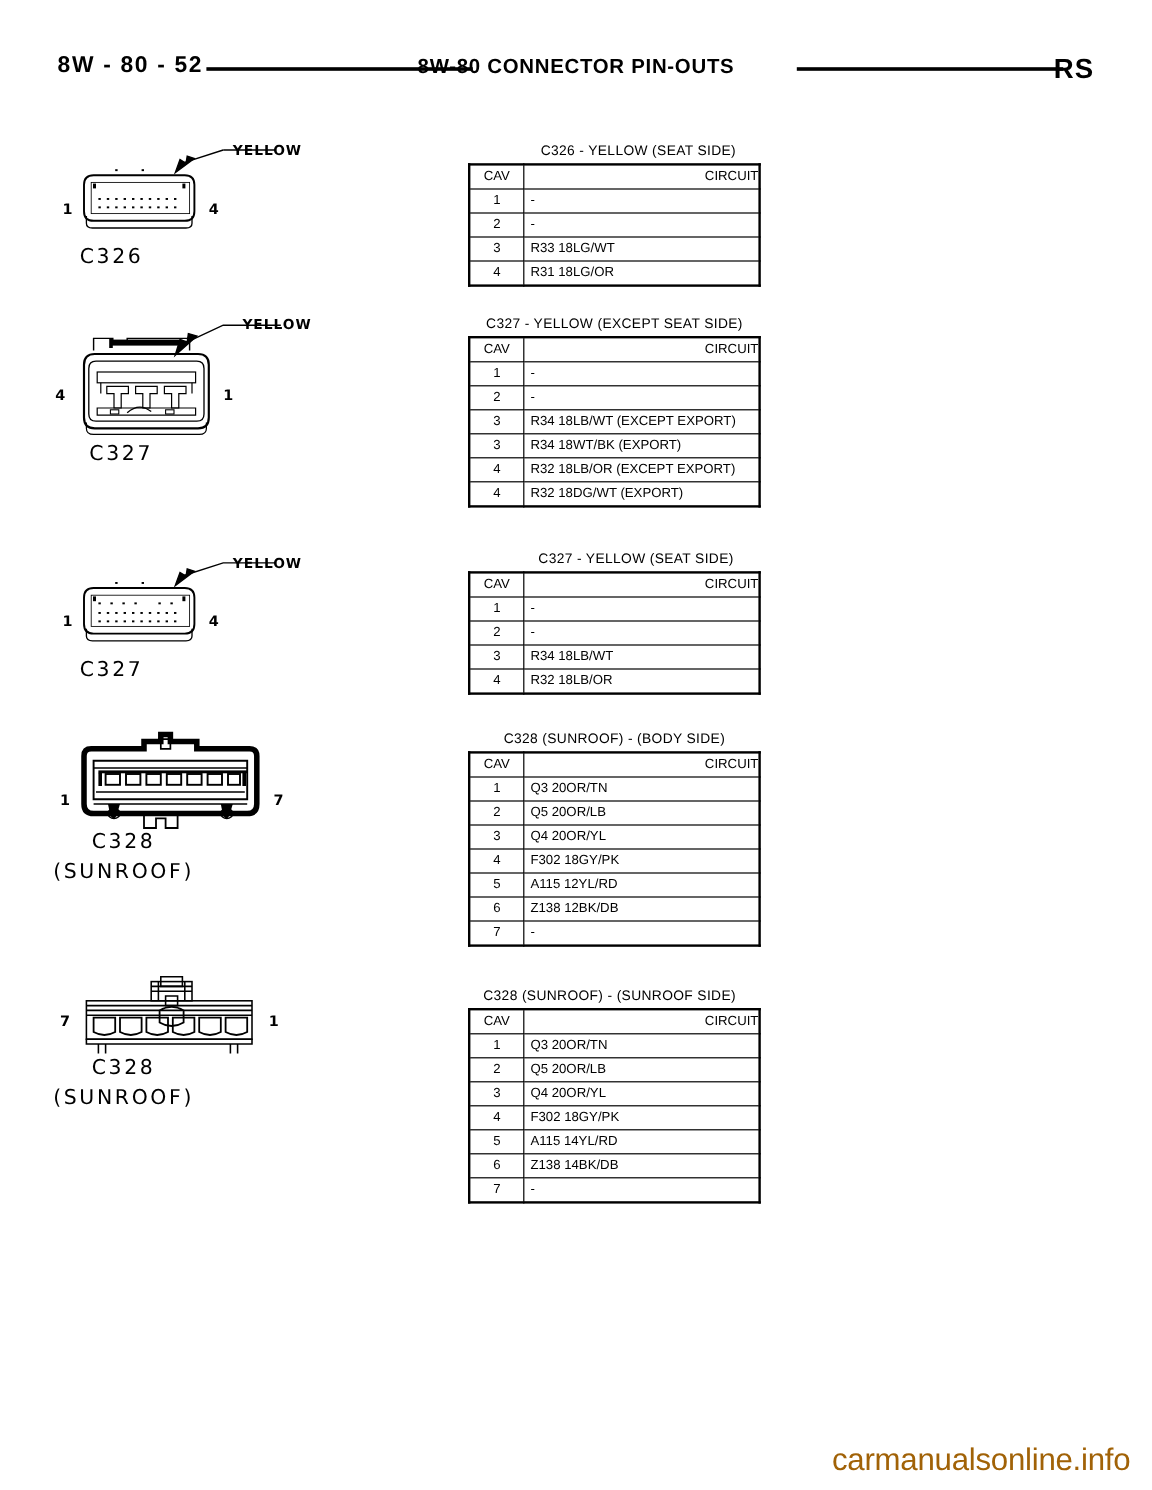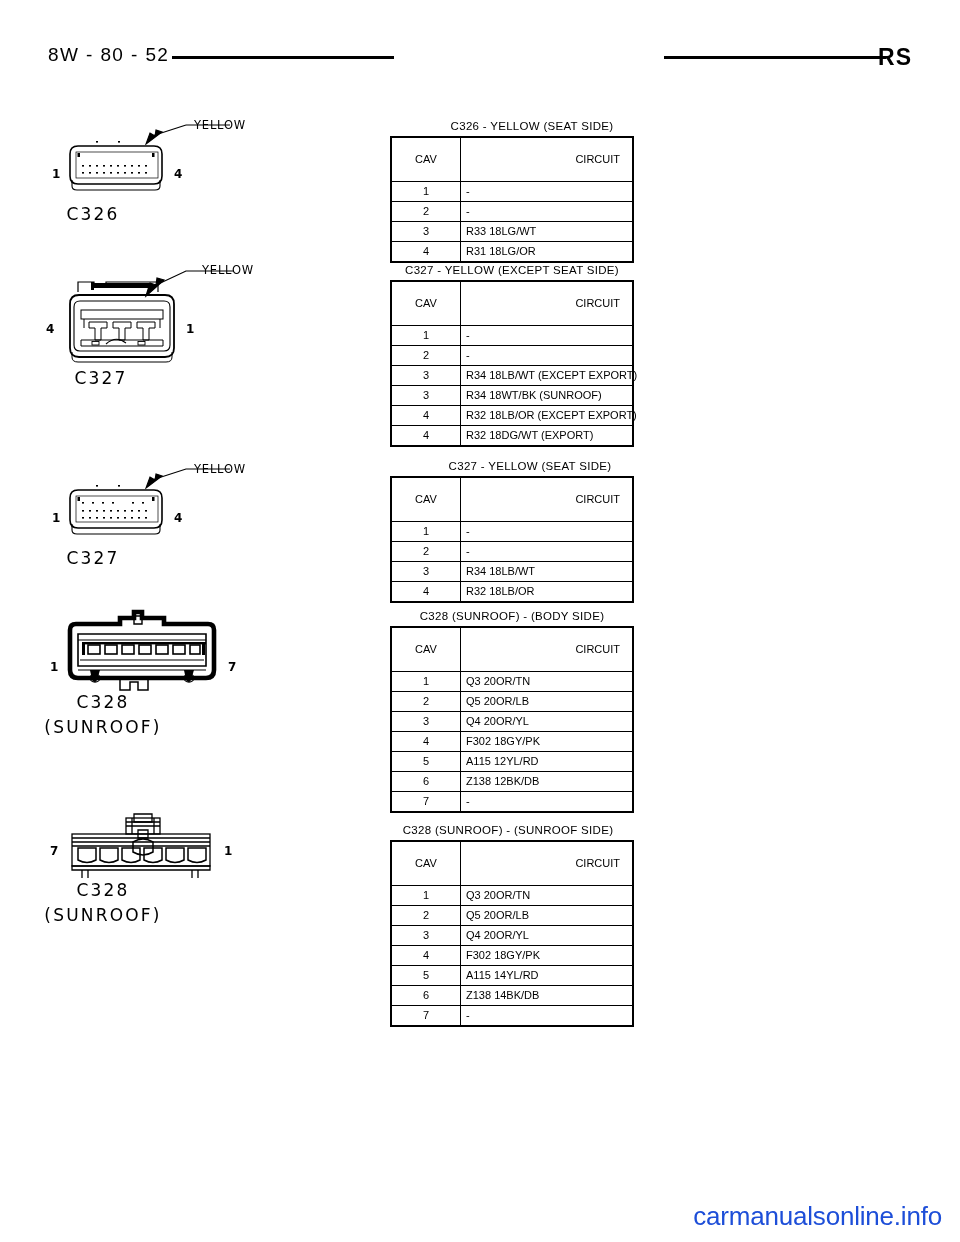--- a/index.html
+++ b/index.html
@@ -20,21 +20,21 @@
   .page-header {
     position: absolute;
     left: 0; top: 0;
     width: 960px;
     height: 90px;
   }
   .hdr-left {
     position: absolute;
     left: 48px; top: 44px;
     font-size: 19px;
-    font-weight: normal;
+    font-weight: bold;
     letter-spacing: 1.4px;
     white-space: nowrap;
   }
   .hdr-center {
     position: absolute;
     left: 0; top: 46px;
     width: 960px;
     text-align: center;
     font-size: 17px;
     font-weight: bold;
@@ -74,21 +74,21 @@
   }
   .pin-label {
     position: absolute;
     font-size: 12px;
     font-weight: bold;
     font-family: "DejaVu Sans", sans-serif;
   }
   .lead-label {
     position: absolute;
     font-size: 11.5px;
-    font-weight: normal;
+    font-weight: bold;
     letter-spacing: 0.8px;
     font-family: "DejaVu Sans", sans-serif;
     white-space: nowrap;
   }
 
   
   .tbl-wrap { position: absolute; }
   .tbl-title {
     font-size: 11.5px;
     text-align: center;
@@ -110,43 +110,44 @@
     line-height: 19px;
     white-space: nowrap;
   }
   table.pinout td.cav {
     width: 44px;
     text-align: center;
     padding: 0;
   }
   table.pinout tr.head td {
     text-align: center;
-    padding: 12px;
+    padding: 0;
   }
   table.pinout tr.head td.circ { text-align: right; }
 
   
   .watermark {
     position: absolute;
     right: 18px;
     bottom: 10px;
     font-size: 26px;
-    color: #1d4ed8;
+    color: #a16207;
     font-family: "Liberation Sans", sans-serif;
     letter-spacing: -0.2px;
   }
 
   svg { display: block; overflow: visible; }
 </style>
 </head>
 <body>
 
 <div class="page-header">
   <div class="hdr-left">8W - 80 - 52</div>
   <div class="hdr-rule-left"></div>
+  <div class="hdr-center">8W-80  CONNECTOR  PIN-OUTS</div>
   <div class="hdr-rule-right"></div>
   <div class="hdr-right">RS</div>
 </div>
 
 <div class="conn-fig" style="left:34px; top:108px; width:230px; height:120px;">
   <div class="lead-label" style="left:160px; top:10px;">YELLOW</div>
   <div class="pin-label" style="left:18px; top:59px;">1</div>
   <div class="pin-label" style="left:140px; top:59px;">4</div>
   <svg width="230" height="100" viewBox="0 0 230 100">
     <g fill="none" stroke="#000" stroke-width="1.1">
@@ -378,21 +379,21 @@
       <tr>
         <td class="cav">2</td>
         <td>-</td>
       </tr>
       <tr>
         <td class="cav">3</td>
         <td>R34  18LB/WT  (EXCEPT  EXPORT)</td>
       </tr>
       <tr>
         <td class="cav">3</td>
-        <td>R34  18WT/BK  (SUNROOF)</td>
+        <td>R34  18WT/BK  (EXPORT)</td>
       </tr>
       <tr>
         <td class="cav">4</td>
         <td>R32  18LB/OR  (EXCEPT  EXPORT)</td>
       </tr>
       <tr>
         <td class="cav">4</td>
         <td>R32  18DG/WT  (EXPORT)</td>
       </tr>
     </tbody>

